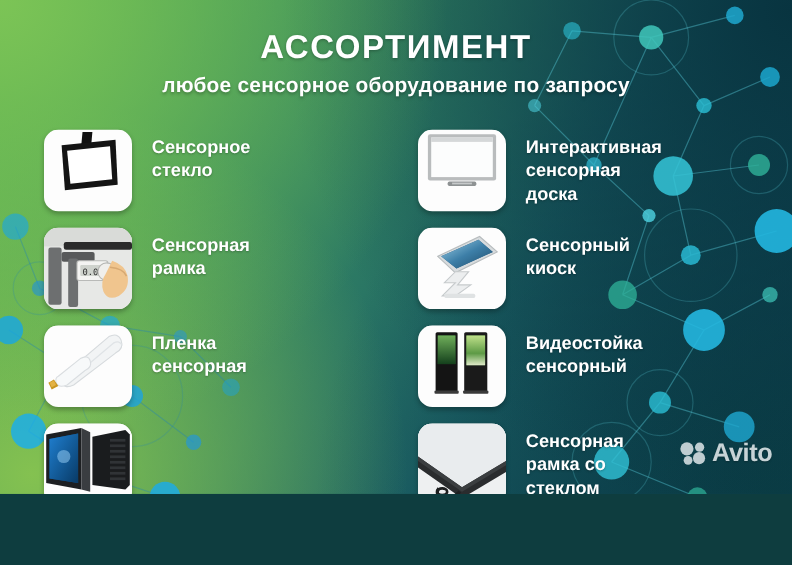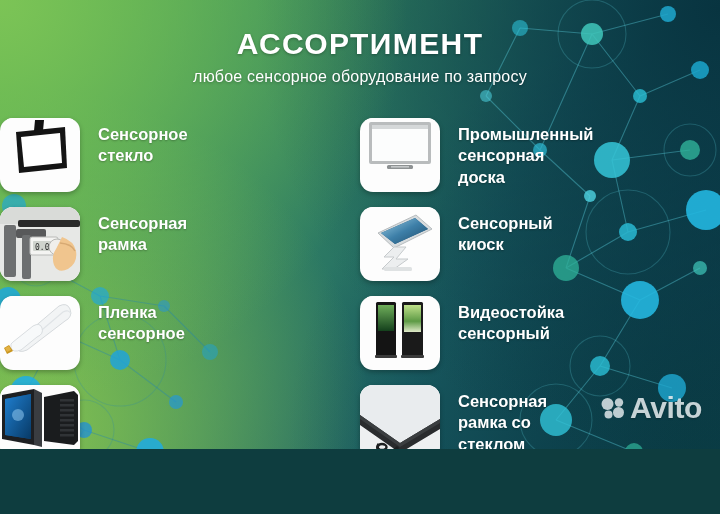--- a/index.html
+++ b/index.html
@@ -20,46 +20,46 @@
   }
   
   .net{position:absolute;top:0;left:0;width:720px;height:514px;pointer-events:none;}
   
   .header{position:absolute;top:28px;left:0;width:720px;text-align:center;z-index:6;}
   .title{
     font-size:30px;font-weight:bold;color:#ffffff;letter-spacing:1.4px;
     text-shadow:0 1px 3px rgba(0,0,0,.30);line-height:1.05;margin:0;
   }
   .subtitle{
-    margin:8px 0 0 0;font-size:16px;font-weight:normal;color:#ffffff;
+    margin:8px 0 0 0;font-size:19px;font-weight:bold;color:#ffffff;
     letter-spacing:.2px;text-shadow:0 1px 3px rgba(0,0,0,.30);
   }
   
   .grid{position:absolute;top:118px;left:0;width:720px;height:356px;z-index:5;
         display:flex;}
   .col{width:50%;display:flex;flex-direction:column;}
-  .col-left{}
+  .col-left{margin-left:40px;}
   .col-right{padding-left:0px;}
   .item{display:flex;align-items:flex-start;height:89px;}
   .card{
     width:80px;height:74px;flex:0 0 80px;background:#fdfdfd;border-radius:13px;
     box-shadow:0 2px 5px rgba(0,0,0,.28);
     display:flex;justify-content:center;overflow:hidden;
     position:relative;
   }
   .card svg{display:block;}
   .label{
     margin-left:18px;padding-top:6px;color:#ffffff;font-size:16.5px;font-weight:bold;
     line-height:1.30;text-shadow:0 1px 2px rgba(0,0,0,.28);max-width:165px;
   }
   .col-right .label{max-width:175px;}
   
   .avito{position:absolute;right:18px;bottom:24px;display:flex;align-items:center;
          z-index:7;opacity:.85;}
-  .avito-word{color:#e8eef0;font-size:30px;font-weight:bold;letter-spacing:-.4px;
+  .avito-word{color:#e8eef0;font-size:23px;font-weight:bold;letter-spacing:-.4px;
               margin-left:5px;text-shadow:0 1px 2px rgba(0,0,0,.3);}
 </style>
 </head>
 <body>
 
 <div id="banner">
 
   <svg class="net" viewBox="0 0 720 514" xmlns="http://www.w3.org/2000/svg">
     <g stroke="#5fd8e8" stroke-opacity=".38" stroke-width="1.1" fill="none">
       <path d="M592 34 L668 14 M592 34 L640 96 M640 96 L700 70 M640 96 L612 160
@@ -179,21 +179,21 @@
           <svg width="74" height="64" viewBox="0 0 74 64">
             <rect x="0" y="0" width="74" height="64" fill="#fdfdfd"></rect>
             <path d="M16 44 L56 10 q8 -4 11 3 q3 8 -5 12 L24 54 q-9 4 -11 -3 q-2 -6 3 -7 z" fill="#f2f4f5" stroke="#d6dadd" stroke-width="1"></path>
             <path d="M20 50 L60 16 q6 -3 8 2" fill="none" stroke="#dfe3e6" stroke-width="1.2"></path>
             <path d="M10 46 L30 30 q7 -4 9 2 q2 6 -5 9 L18 54 q-8 3 -10 -2 q-1 -5 2 -6 z" fill="#f7f9fa" stroke="#d9dde0" stroke-width="1"></path>
             <path d="M6 49 l-5 3 l3 6 l6 -3 z" fill="#c8951f"></path>
             <path d="M2 52 l4 -2 l2 4 l-4 2 z" fill="#e3b244"></path>
           </svg>
         </div>
         <div class="label" style="white-space:pre-line">Пленка
-сенсорное</div>
+сенсорная</div>
       </div>
 
       <div class="item">
         <div class="card">
           <svg width="80" height="66" viewBox="0 0 80 66">
             <rect x="0" y="0" width="80" height="66" fill="#fdfdfd"></rect>
             <path d="M2 10 L34 4 L34 60 L2 54 Z" fill="#1d1f22"></path>
             <path d="M5 14 L31 9 L31 54 L5 50 Z" fill="#0d4f8b"></path>
             <path d="M5 14 L31 9 L31 54 L5 50 Z" fill="url(#g1)"></path>
             <defs>
@@ -227,21 +227,21 @@
         <div class="card">
           <svg width="70" height="58" viewBox="0 0 70 58">
             <rect x="0" y="0" width="70" height="58" fill="#fdfdfd"></rect>
             <rect x="4" y="4" width="62" height="42" rx="2" fill="#b9bcbd"></rect>
             <rect x="7" y="7" width="56" height="36" fill="#fcfdfd"></rect>
             <rect x="7" y="7" width="56" height="4" fill="#d5d8d9"></rect>
             <rect x="22" y="47" width="26" height="4" rx="1.5" fill="#8e9293"></rect>
             <rect x="26" y="48" width="18" height="1.6" fill="#c6c9ca"></rect>
           </svg>
         </div>
-        <div class="label" style="white-space:pre-line">Промышленный
+        <div class="label" style="white-space:pre-line">Интерактивная
 сенсорная
 доска</div>
       </div>
 
       <div class="item">
         <div class="card">
           <svg width="72" height="66" viewBox="0 0 72 66">
             <rect x="0" y="0" width="72" height="66" fill="#fdfdfd"></rect>
             <path d="M14 26 L52 8 L68 22 L30 41 Z" fill="#d8dcde" stroke="#b7bcbe"></path>
             <path d="M17 26 L51 11 L64 22 L31 37 Z" fill="#2a5f86"></path>

